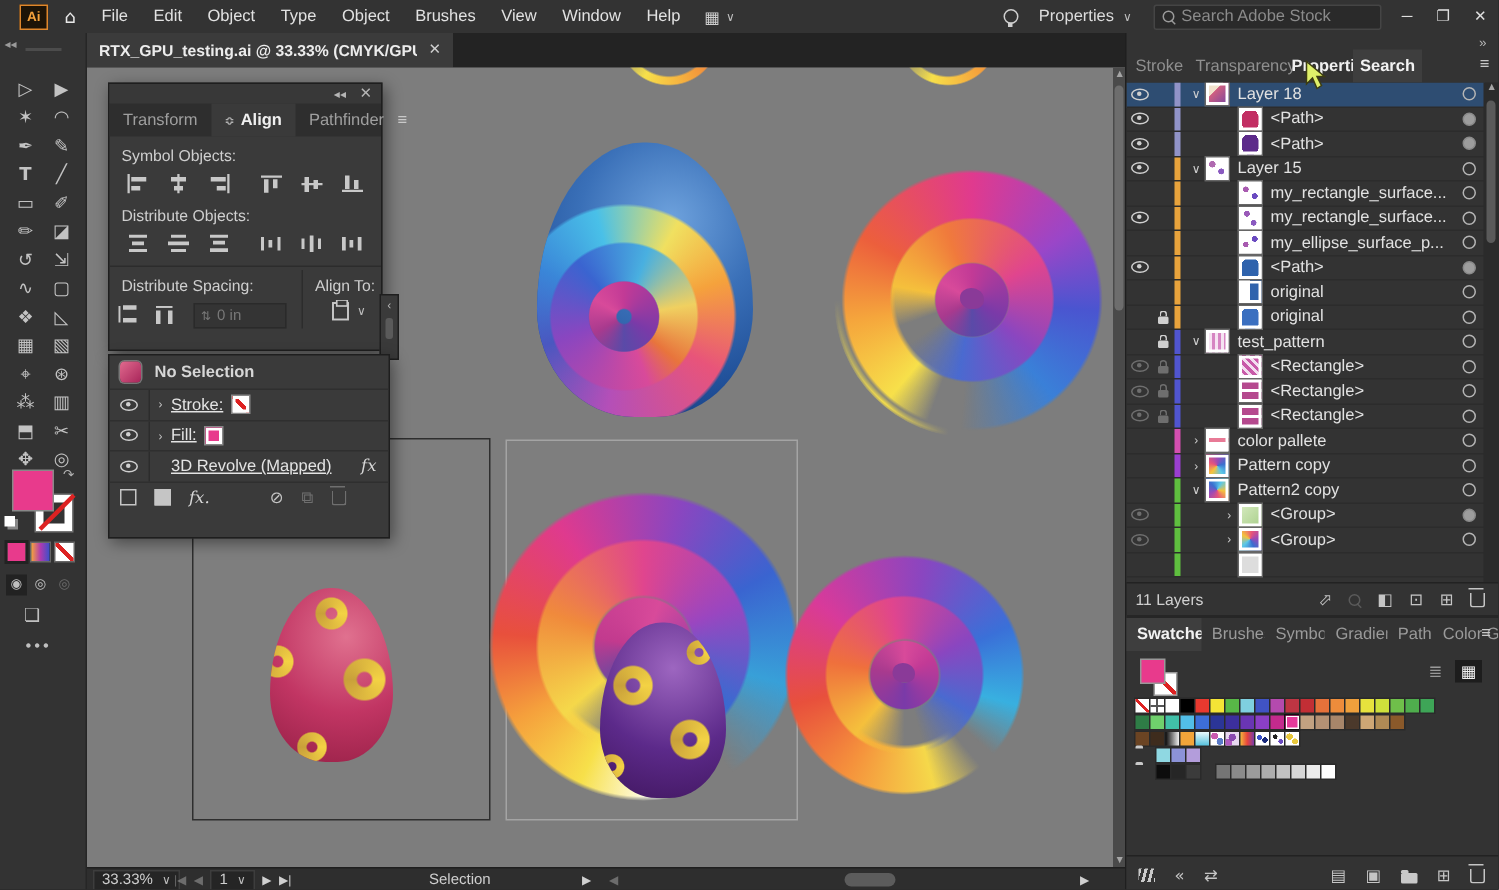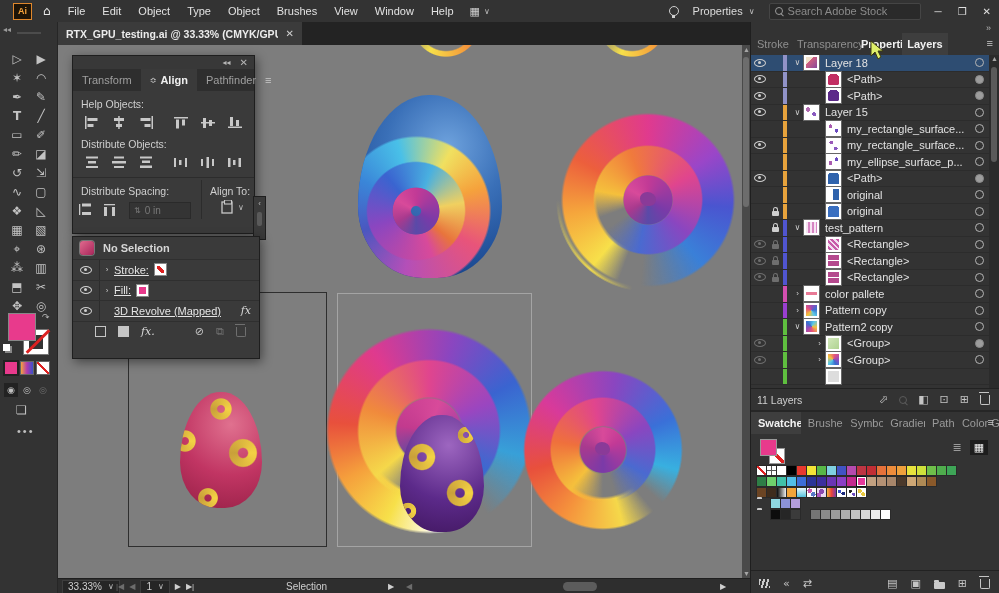--- a/index.html
+++ b/index.html
@@ -185,21 +185,21 @@
   .aprow{display:flex;align-items:center;height:19.5px;border-bottom:1px solid #2f2f2f;}
   .aprow .eyecol{width:26px;display:flex;justify-content:center;border-right:1px solid #2c2c2c;align-self:stretch;align-items:center;flex:none;}
   .aprow .chv{width:14px;color:#c5c5c5;font-size:8px;text-align:center;flex:none;}
   .aprow .albl{text-decoration:underline;color:#e4e4e4;margin-right:6px;}
   .apswatch{width:11px;height:11px;box-shadow:0 0 0 1px #888,0 0 0 2px #fff inset;}
   .apswatch.nonesw{background:linear-gradient(45deg,transparent 40%,#d22 40%,#d22 60%,transparent 60%),#fff;}
   .apswatch.fillsw{background:#e83a8c;}
   .fx{font-style:italic;font-family:"DejaVu Serif",serif;color:#d8d8d8;}
   #ap-header{display:flex;align-items:center;gap:9px;height:22px;border-bottom:1px solid #2f2f2f;padding-left:7px;}
   #ap-thumb{width:14px;height:14px;border-radius:3px;background:linear-gradient(135deg,#e06a8e,#a8255a);box-shadow:0 0 0 1px #777;}
-  #ap-footer{display:flex;align-items:center;gap:12px;height:20px;padding-left:22px;color:#c5c5c5;}
+  #ap-footer{display:flex;align-items:center;gap:12px;height:20px;padding-left:7px;color:#c5c5c5;}
   .sqo{width:9px;height:9px;border:1px solid #c5c5c5;}
   .sqf{width:9px;height:9px;border:1px solid #c5c5c5;background:#c5c5c5;}
 
   #cursor{left:868px;top:40px;z-index:99;}
 </style>
 </head>
 <body>
 
 <div id="app">
 
@@ -401,21 +401,21 @@
         <span class="navic">▶</span>
       </div>
   </div>
 
   <div id="dock" class="abs">
     <span class="dd">»</span>
     <span class="ptab" style="left:6px;">Stroke</span>
     <span class="ptab" style="left:46px;">Transparency</span>
     <span class="ptab lit" style="left:110px;font-weight:bold;">Properties</span>
     <div id="tab-layers-box">
-        <b>Layers</b>
+        <b>Search</b>
       </div>
     <span class="hamb">≡</span>
 
     <div id="layers-list">
         <div class="layer-row selected">
           <span class="cell-eye">
             <span class="eye"></span>
           </span>
           <span class="cell-lock"></span>
           <span class="lbar" style="background: rgb(145, 147, 200);"></span>
@@ -841,21 +841,21 @@
     </div>
     <div class="ftabs">
       <span class="ftab">Transform</span>
       <span class="ftab active">
           <span class="ticon ico">≎</span>
           <span>Align</span>
         </span>
       <span class="ftab">Pathfinder</span>
       <span class="hamb" style="position:static;margin-left:auto;margin-right:6px;">≡</span>
     </div>
-    <div class="align-lab">Help Objects:</div>
+    <div class="align-lab">Symbol Objects:</div>
     <div class="abrow">
       <span class="abtn">
           <svg width="16" height="13">
             <g fill="#c8c8c8">
               <rect x="1" y="0" width="1.5" height="13"></rect>
               <rect x="3.5" y="2" width="10" height="3"></rect>
               <rect x="3.5" y="8" width="6" height="3"></rect>
             </g>
           </svg>
         </span>

